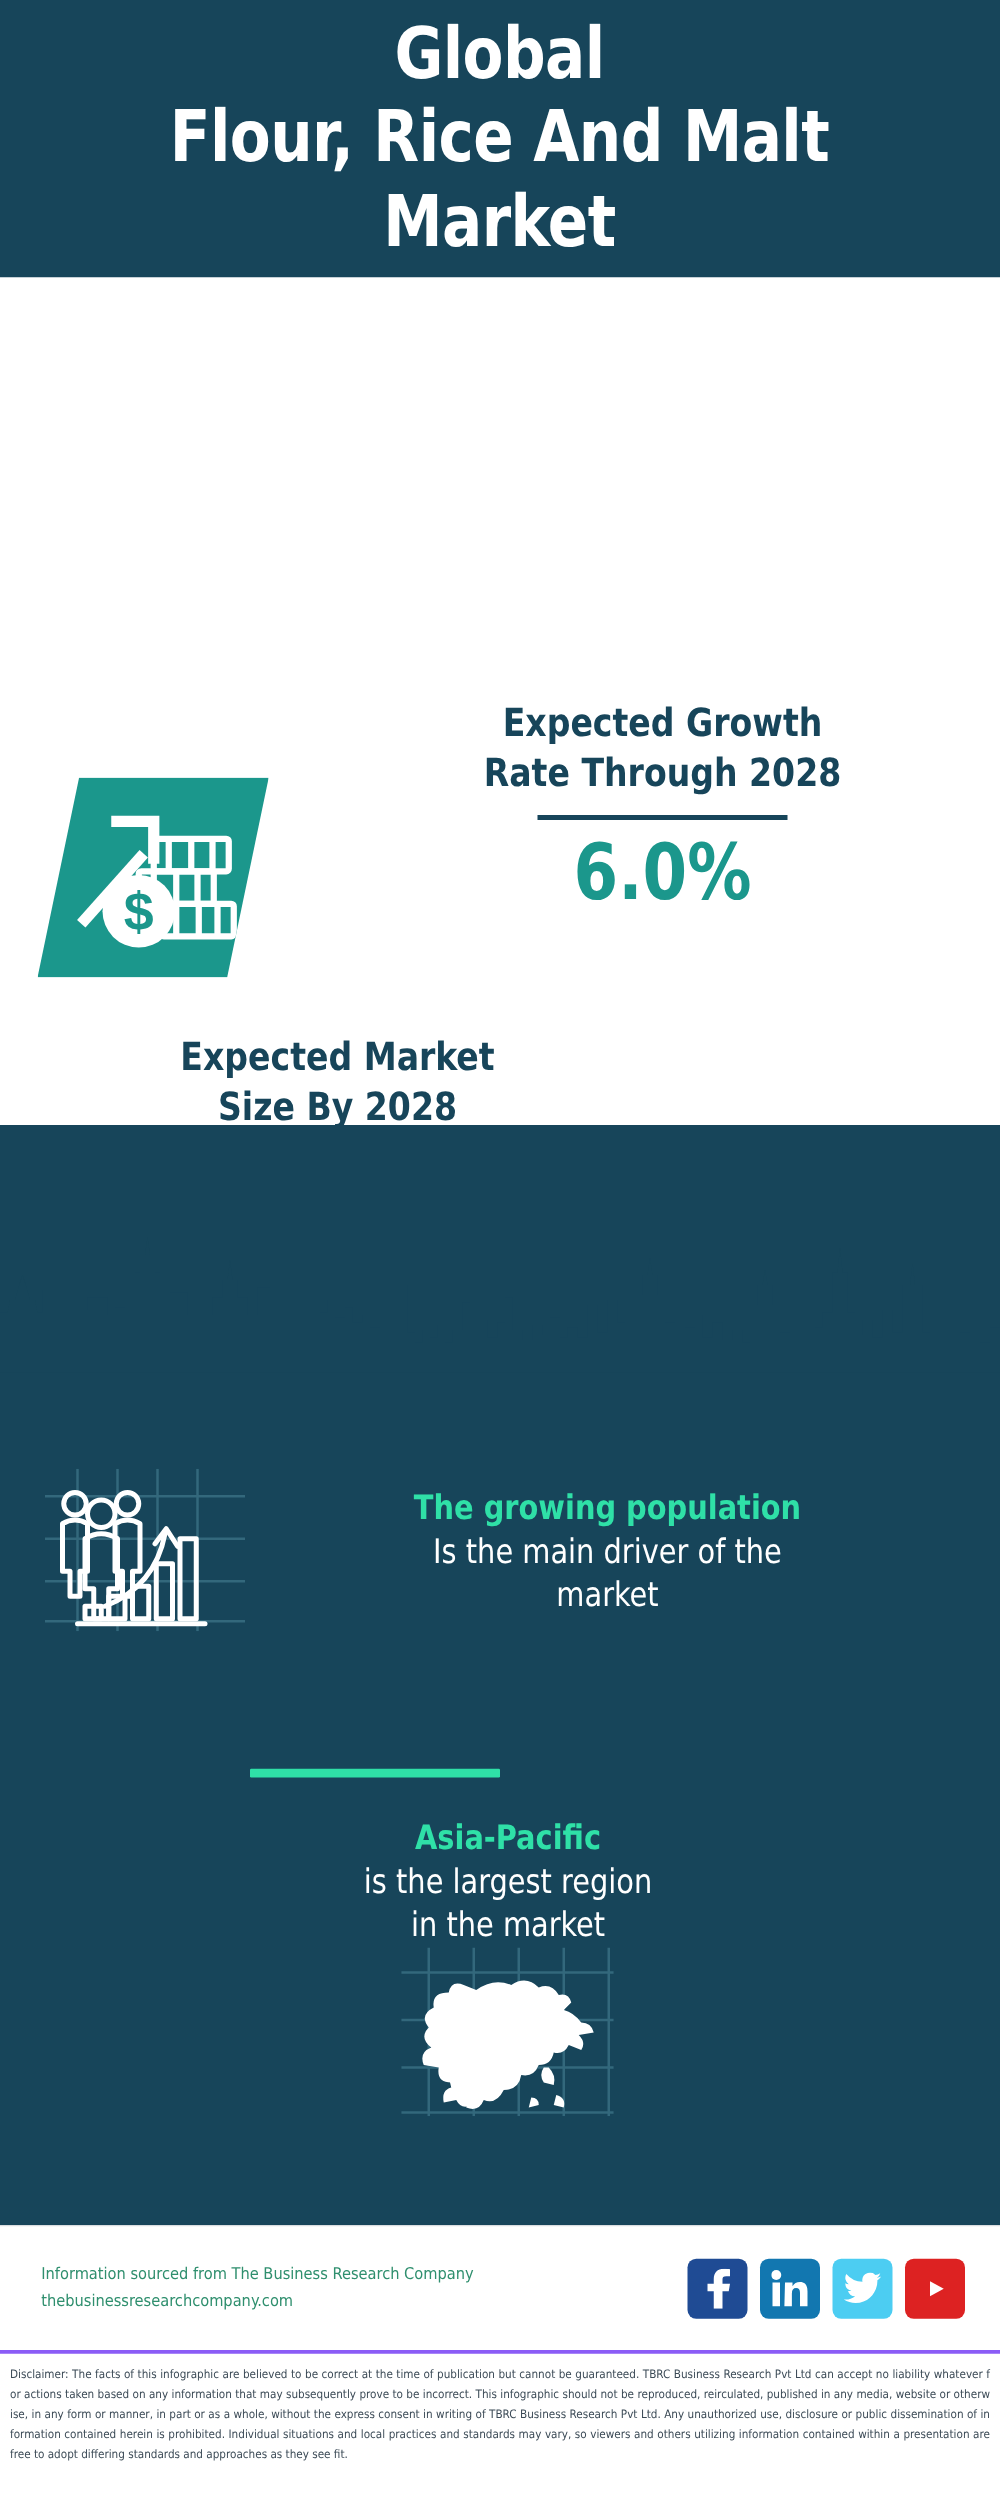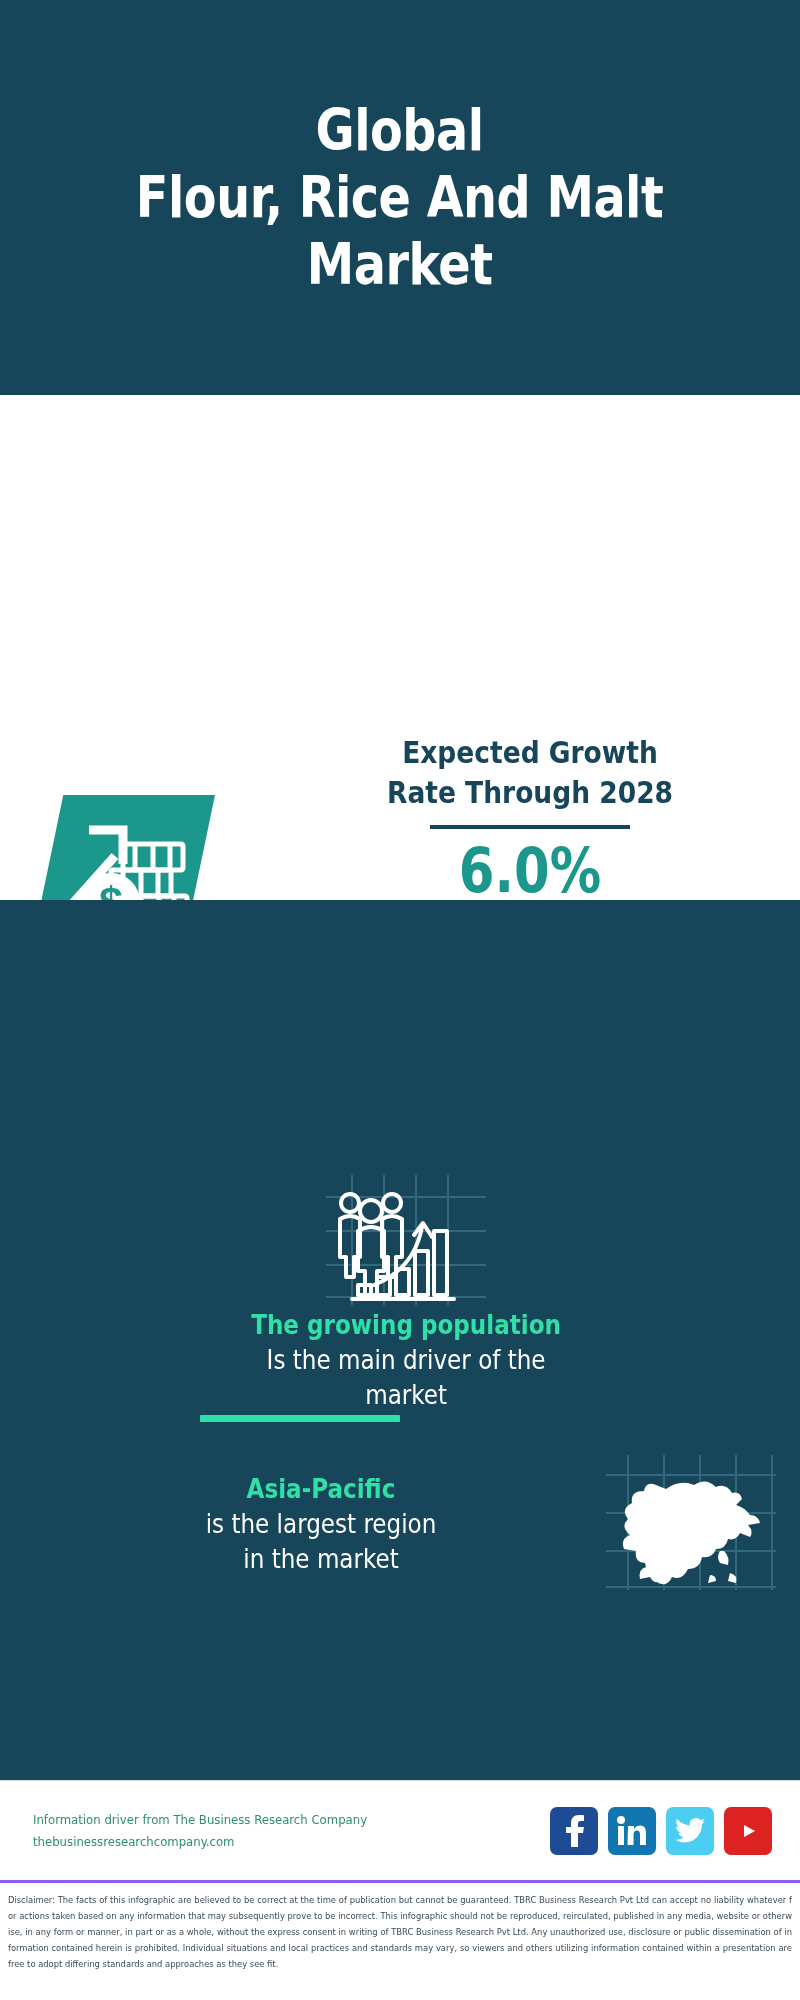--- a/index.html
+++ b/index.html
@@ -8,21 +8,21 @@
     font-family: "Liberation Sans", sans-serif;
     background:#ffffff;
     width:800px; height:2000px;
     position:relative; overflow:hidden;
   }
   .page { width:800px; height:2000px; position:relative; }
 
   
   .header {
     background:#17455a;
-    height:395px;
+    height:222px;
     display:flex; align-items:center; justify-content:center;
     padding:0 30px;
   }
   .header-title {
     color:#ffffff;
     font-size:57px;
     line-height:1.18;
     font-weight:bold;
     text-align:center;
     letter-spacing:-0.5px;
@@ -95,22 +95,22 @@
     font-family:"DejaVu Sans Condensed","Liberation Sans",sans-serif;
     transform:scaleX(0.95);
   }
   .fact-body {
     color:#ffffff;
     font-size:27px;
     line-height:1.3;
     font-family:"DejaVu Sans Condensed","Liberation Sans",sans-serif;
     transform:scaleX(0.95);
   }
-  .fact-1 { left:36px; top:1175px; width:740px;flex-direction:column; }
-  .fact-2 { left:36px; top:1455px; width:740px; }
+  .fact-1 { left:36px; top:1175px; width:740px; }
+  .fact-2 { left:36px; top:1455px; width:740px;flex-direction:column; }
 
   .green-rule {
     position:absolute; left:200px; top:1415px;
     width:200px; height:7px; background:#2fe0a7; z-index:4;
     border-radius:1px;
   }
 
   
   .footer {
     position:absolute; left:0; top:1780px; width:800px; height:100px;
@@ -309,21 +309,21 @@
           <path d="M118 96 q6 6 4 14 l-8 -2 q-4 -6 0 -12 Z"></path>
           <path d="M124 118 q8 2 6 10 l-8 -2 Z"></path>
           <path d="M104 120 q6 0 6 6 l-8 2 Z"></path>
         </g>
       </svg>
     </div>
   </div>
 
   <div class="footer">
     <div class="attr">
-      <div>Information driver from The Business Research Company</div>
+      <div>Information sourced from The Business Research Company</div>
       <div>thebusinessresearchcompany.com</div>
     </div>
     <div class="socials">
       <div class="s-icon s-fb">
         <svg width="26" height="32" viewBox="0 0 26 32">
             <path fill="#fff" d="M17 32V18h5l1-6h-6V8.5C17 7 17.6 6 20 6h3V0.3C22.2 0.2 20.2 0 18 0c-5 0-8 3-8 8.3V12H5v6h5v14z"></path>
           </svg>
       </div>
       <div class="s-icon s-li">
         <svg width="30" height="30" viewBox="0 0 30 30">

